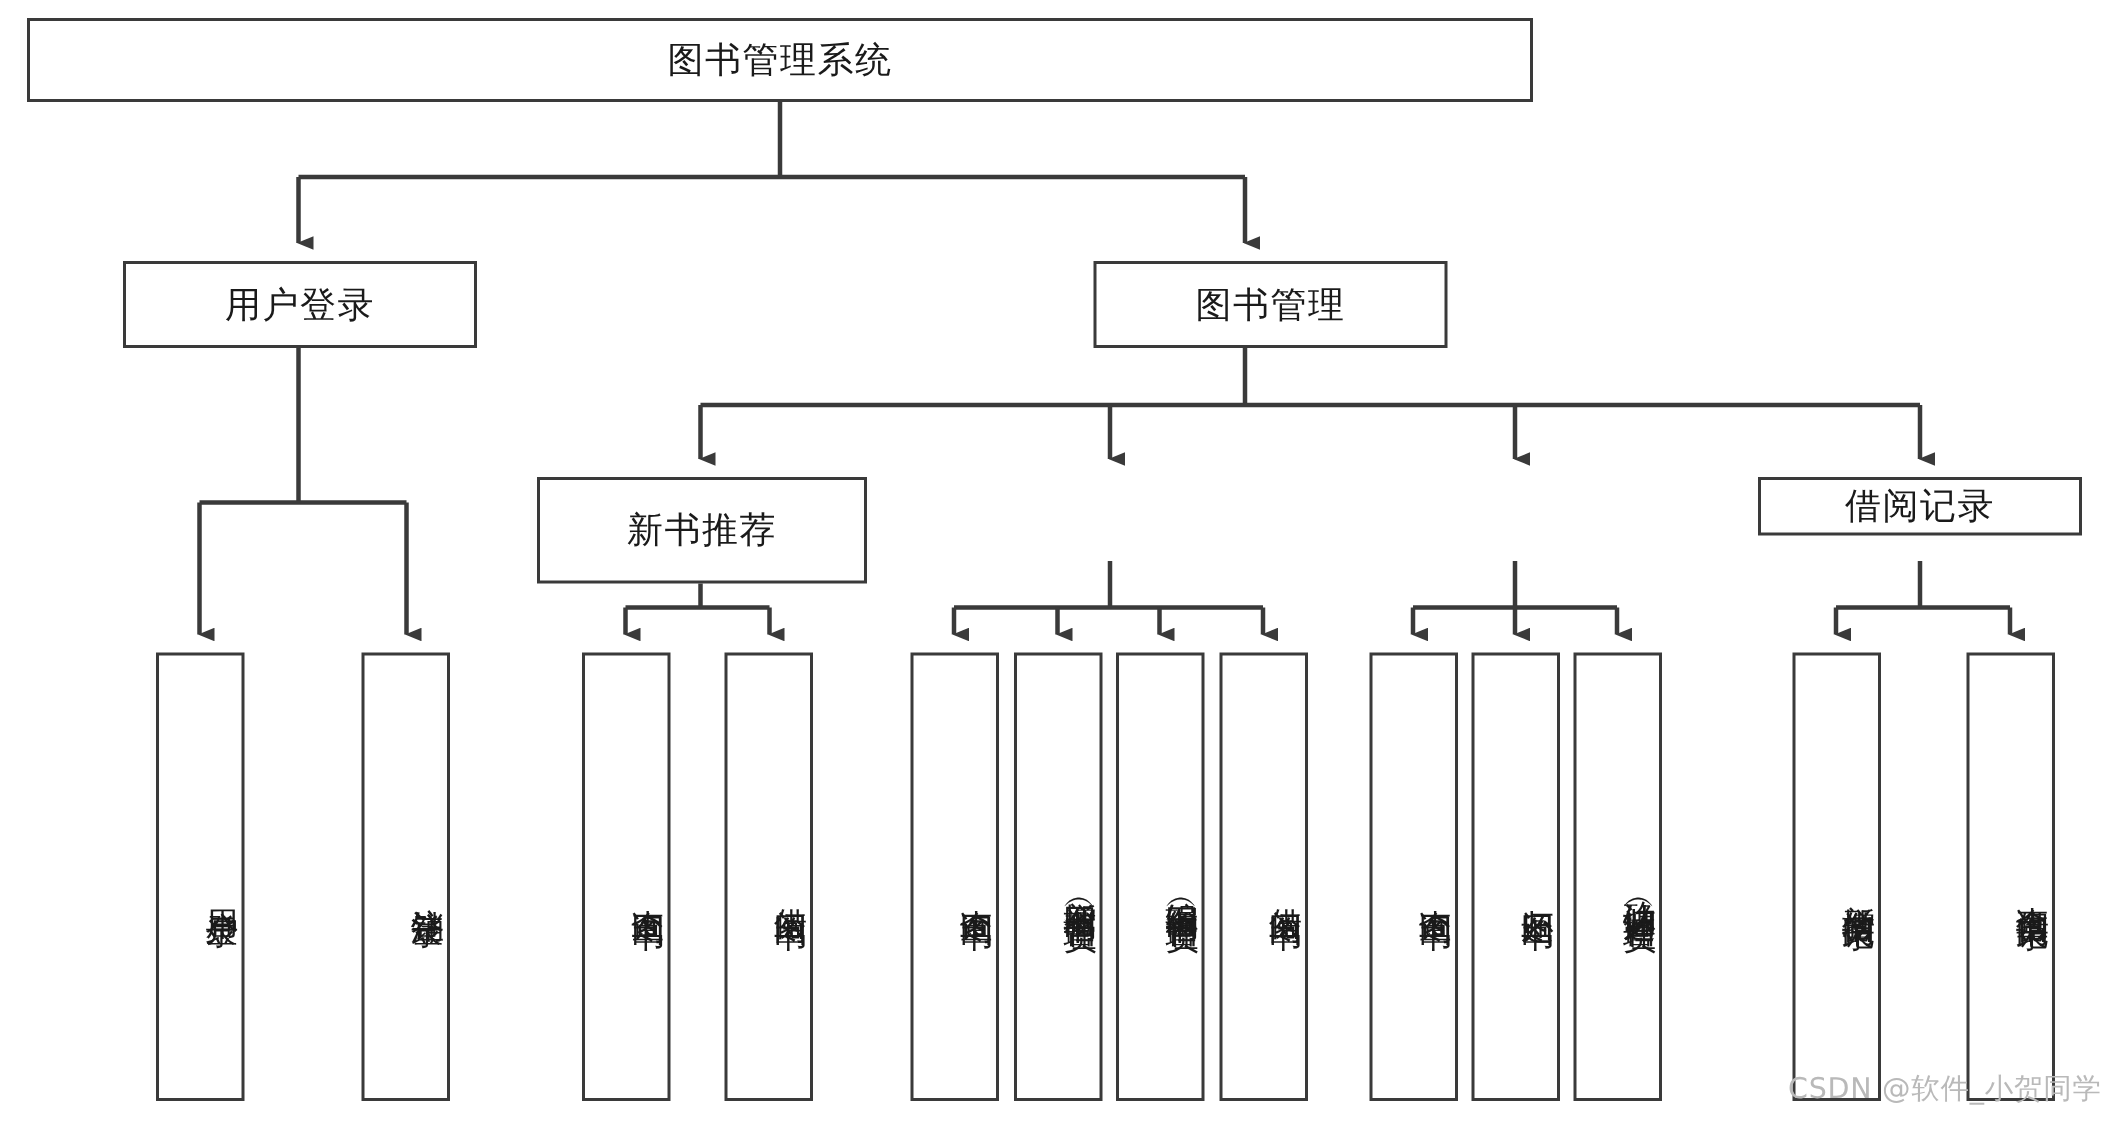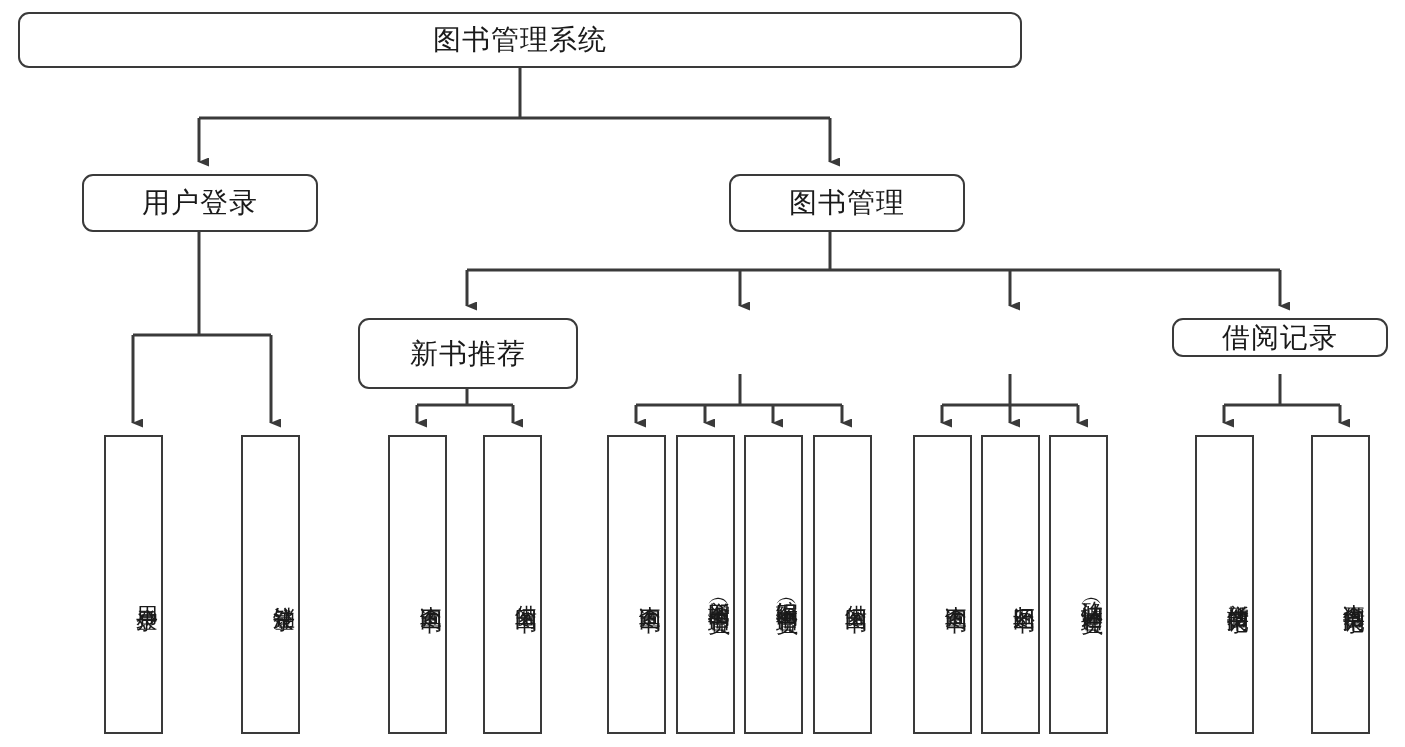--- a/index.html
+++ b/index.html
@@ -27,24 +27,23 @@
     position: absolute;
     box-sizing: border-box;
     border: 2px solid #3a3a3a;
     background: #ffffff;
     display: flex;
     align-items: center;
     justify-content: center;
     color: #1a1a1a;
   }
   .node.horiz {
-    font-size: 28px;
+    font-size: 24px;
     line-height: 1.2;
     letter-spacing: 1px;
-    border-radius: 11px;
   }
   .node.vert {
     writing-mode: vertical-rl;
     text-orientation: upright;
     font-size: 22px;
     line-height: 1.25;
     letter-spacing: 2px;
     padding-top: 14px;
     align-items: flex-start;
     justify-content: center;
@@ -175,14 +174,15 @@
     <span>确认归还（管理员）</span>
   </div>
 
   <div class="node vert" style="left:1195px; top:435px; width:59px; height:299px;">
     <span>新增借阅记录</span>
   </div>
   <div class="node vert" style="left:1311px; top:435px; width:59px; height:299px;">
     <span>查询借阅记录</span>
   </div>
 
+  <div class="watermark" style="left:1192px; top:713px;">CSDN @软件_小贺同学</div>
 
 </div>
 
 </body></html>

